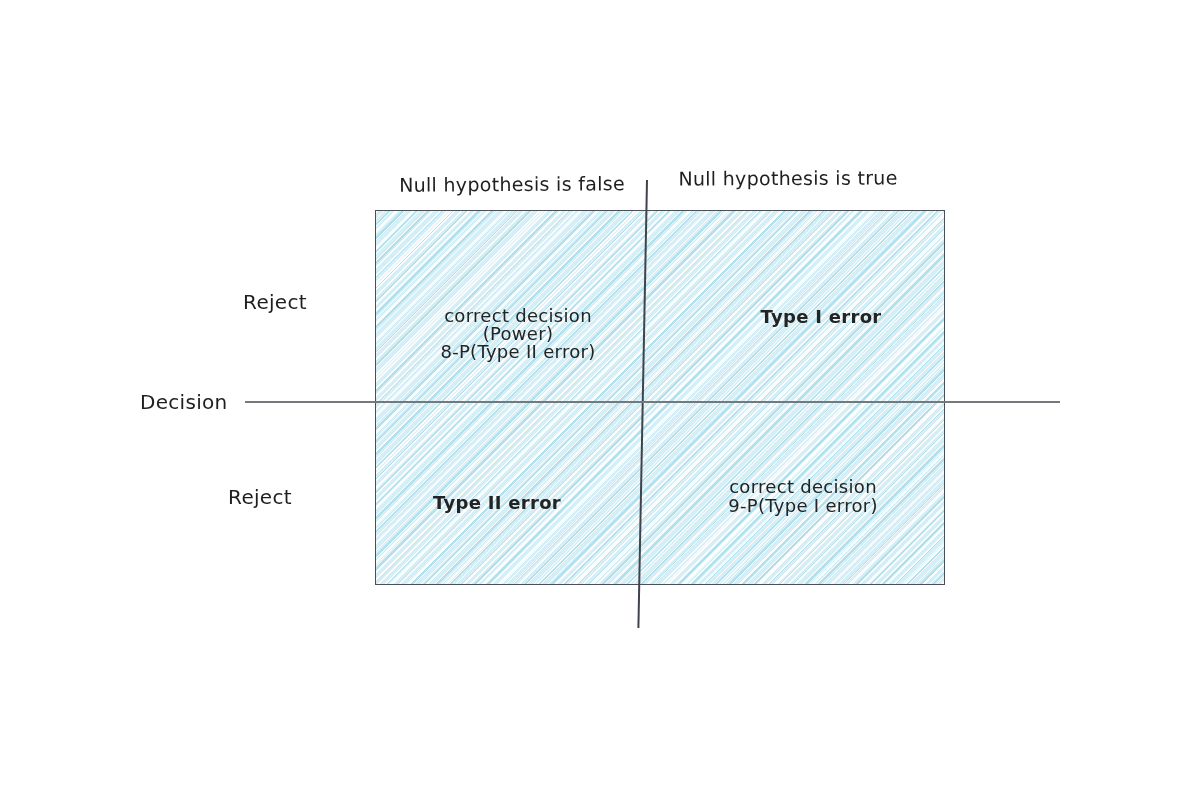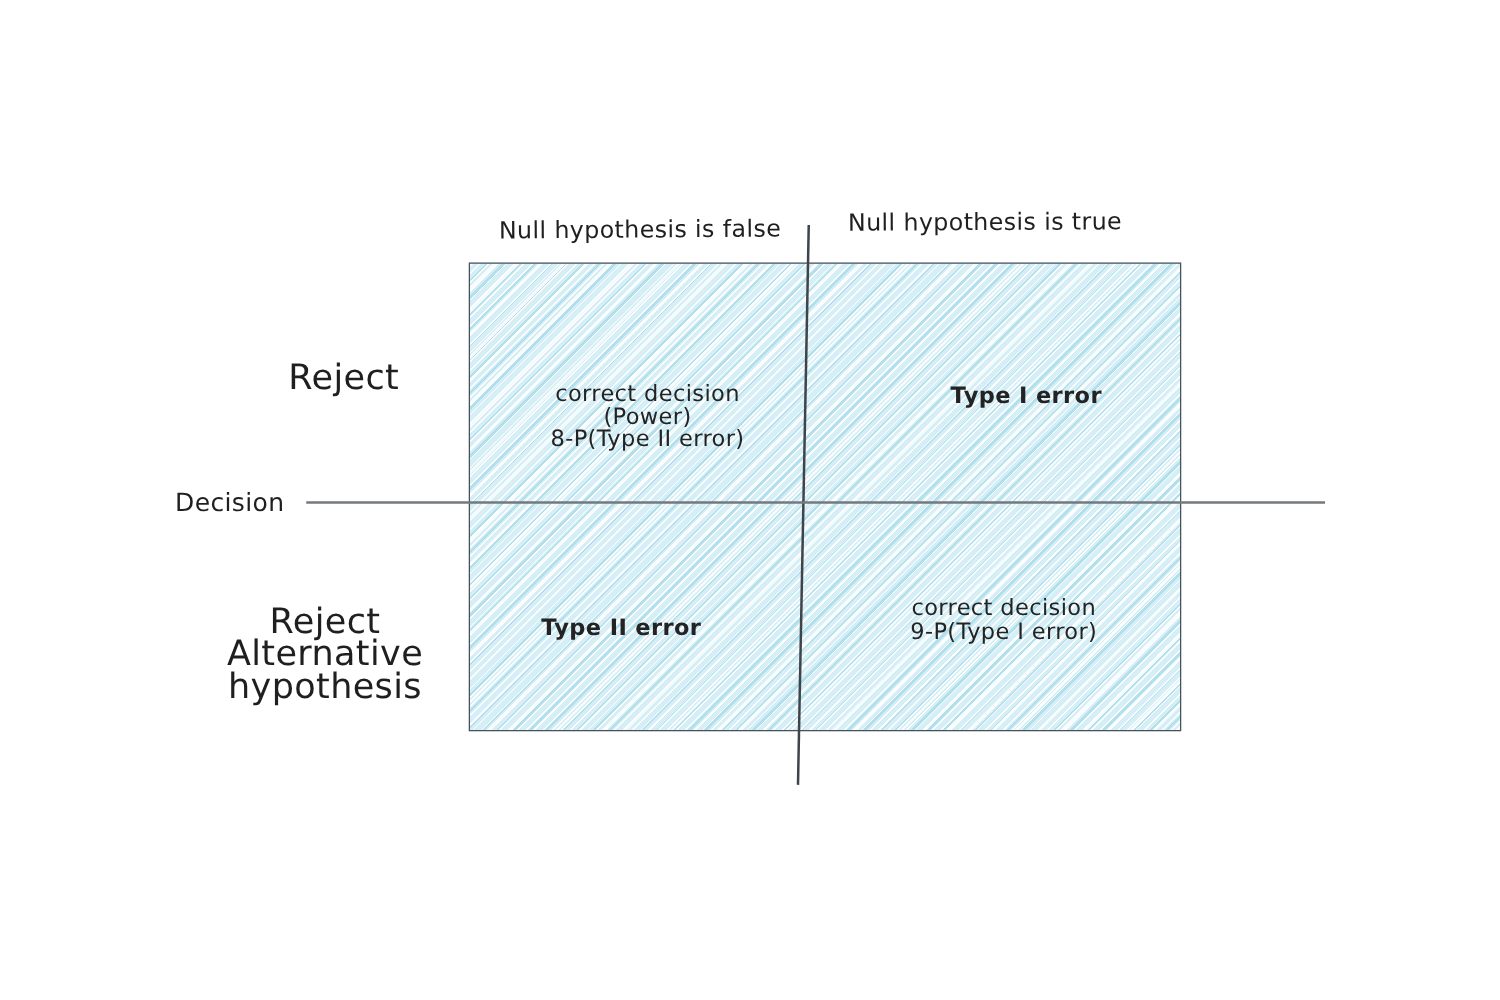--- a/index.html
+++ b/index.html
@@ -61,21 +61,21 @@
     font-size: 19px;
     line-height: 24px;
   }
   .col-header.left  { left: 382px; top: 172px; transform: rotate(-0.4deg); }
   .col-header.right { left: 658px; top: 166px; transform: rotate(-0.3deg); }
   
   .row-label {
     position: absolute;
     width: 260px;
     text-align: center;
-    font-size: 28px;
+    font-size: 20px;
     line-height: 26px;
   }
   .row-label.top    { left: 145px; top: 289px; }
   .row-label.bottom { left: 130px; top: 484px; }
   .axis-label {
     position: absolute;
     left: 140px;
     top: 390px;
     font-size: 20px;
   }
@@ -107,21 +107,20 @@
   <div class="col-header right hand">Null hypothesis is true</div>
 
   <div class="row-label top hand">
     <span class="line">Reject</span>
   </div>
 
   <div class="axis-label hand">Decision</div>
 
   <div class="row-label bottom hand">
     <span class="line">Reject</span>
-    <span class="line">Alternative hypothesis</span>
   </div>
 
   <div class="cell-text tl hand">
     <span class="line">correct decision</span>
     <span class="line">(Power)</span>
     <span class="line">8-P(Type II error)</span>
   </div>
 
   <div class="cell-text tr hand">
     <span class="line">Type I error</span>

